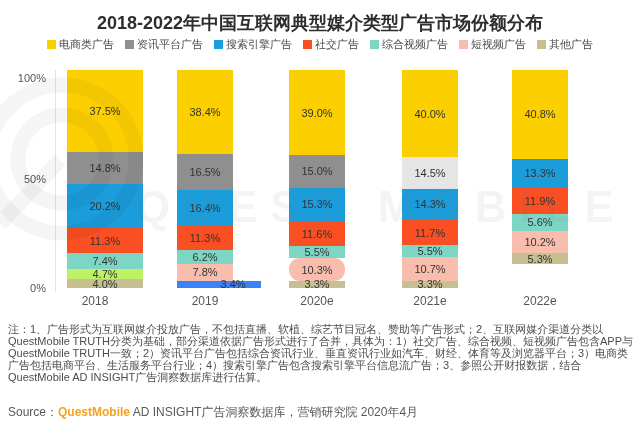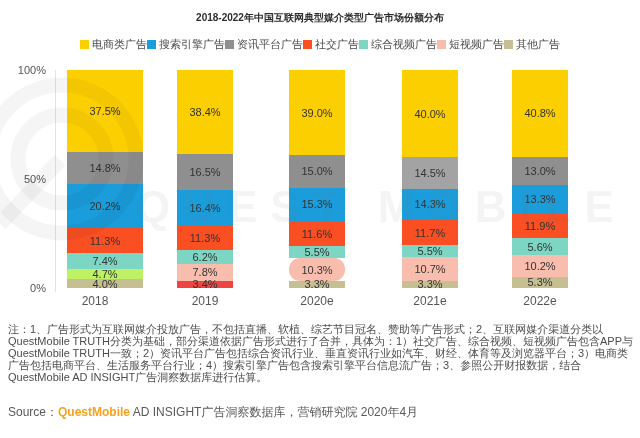--- a/index.html
+++ b/index.html
@@ -3,25 +3,25 @@
 <meta charset="utf-8">
 <style>
   html,body{margin:0;padding:0}
   body{
     width:640px;height:438px;position:relative;overflow:hidden;
     background:#ffffff;
     font-family:"Liberation Sans","DejaVu Sans",sans-serif;
   }
   .title{
     position:absolute;top:11px;left:0;width:640px;text-align:center;
-    font-size:10px;font-weight:700;color:#2d2d2d;
+    font-size:18px;font-weight:700;color:#2d2d2d;
   }
   .legend{
     position:absolute;top:37px;left:0;width:640px;
-    display:flex;justify-content:center;align-items:center;
+    display:flex;justify-content:center;align-items:center;gap:11px;
     font-size:11px;color:#4a4a4a;white-space:nowrap;
   }
   .legend-item{display:flex;align-items:center;gap:3px}
   .swatch{width:9px;height:9px;display:inline-block;flex:0 0 auto}
   .plot{position:absolute;left:0;top:0;width:640px;height:315px}
   .y-axis-line{position:absolute;left:55px;top:70px;width:1px;height:222px;background:#e3e3e3}
   .y-tick{position:absolute;left:0;width:46px;text-align:right;font-size:11px;color:#555;transform:translateY(-50%)}
   .bar{position:absolute;display:flex;flex-direction:column}
   .seg{width:100%;display:flex;align-items:center;justify-content:center;overflow:visible}
   .seg span{font-size:11px;color:#333;line-height:0;white-space:nowrap}
@@ -42,48 +42,48 @@
 <body>
 
 <div class="title">2018-2022年中国互联网典型媒介类型广告市场份额分布</div>
 
 <div class="legend" id="legend">
     <span class="legend-item">
       <span class="swatch" style="background: rgb(252, 207, 0);"></span>
       <span>电商类广告</span>
     </span>
     <span class="legend-item">
+      <span class="swatch" style="background: rgb(143, 143, 143);"></span>
+      <span>资讯平台广告</span>
+    </span>
+    <span class="legend-item">
       <span class="swatch" style="background: rgb(27, 157, 219);"></span>
       <span>搜索引擎广告</span>
     </span>
     <span class="legend-item">
-      <span class="swatch" style="background: rgb(143, 143, 143);"></span>
-      <span>资讯平台广告</span>
-    </span>
-    <span class="legend-item">
       <span class="swatch" style="background: rgb(249, 79, 35);"></span>
       <span>社交广告</span>
     </span>
     <span class="legend-item">
       <span class="swatch" style="background: rgb(124, 214, 195);"></span>
       <span>综合视频广告</span>
     </span>
     <span class="legend-item">
       <span class="swatch" style="background: rgb(249, 189, 173);"></span>
       <span>短视频广告</span>
     </span>
     <span class="legend-item">
       <span class="swatch" style="background: rgb(197, 191, 146);"></span>
       <span>其他广告</span>
     </span>
   </div>
 
 <div class="plot" id="plot">
   <div class="y-axis-line"></div>
-<div class="y-tick" style="top: 70px;">100%</div>
+<div class="y-tick" style="top: 78px;">100%</div>
     <div class="y-tick" style="top: 179px;">50%</div>
     <div class="y-tick" style="top: 288px;">0%</div>
     <div class="bar" style="left: 67px; top: 70px; width: 76px; height: 218px;">
       <div class="seg" style="height: 81.83px; background: rgb(252, 207, 0);">
         <span>37.5%</span>
       </div>
       <div class="seg" style="height: 32.3px; background: rgb(143, 143, 143);">
         <span>14.8%</span>
       </div>
       <div class="seg" style="height: 44.08px; background: rgb(27, 157, 219);">
@@ -115,21 +115,21 @@
       </div>
       <div class="seg" style="height: 24.63px; background: rgb(249, 79, 35);">
         <span>11.3%</span>
       </div>
       <div class="seg" style="height: 13.52px; background: rgb(124, 214, 195);">
         <span>6.2%</span>
       </div>
       <div class="seg" style="height: 17px; background: rgb(249, 189, 173);">
         <span>7.8%</span>
       </div>
-      <div class="seg" style="height: 7.41px; background: #ef4444;">
+      <div class="seg" style="height: 7.41px; background: #3b82f6; padding-left: 28px;">
         <span>3.4%</span>
       </div>
     </div>
     <div class="x-label" style="left: 165px; width: 80px;">2019</div>
     <div class="bar" style="left: 289px; top: 70px; width: 56px; height: 218px;">
       <div class="seg" style="height: 85.02px; background: rgb(252, 207, 0);">
         <span>39.0%</span>
       </div>
       <div class="seg" style="height: 32.7px; background: rgb(143, 143, 143);">
         <span>15.0%</span>
@@ -148,21 +148,21 @@
       </div>
       <div class="seg" style="height: 7.19px; background: rgb(197, 191, 146);">
         <span>3.3%</span>
       </div>
     </div>
     <div class="x-label" style="left: 277px; width: 80px;">2020e</div>
     <div class="bar" style="left: 402px; top: 70px; width: 56px; height: 218px;">
       <div class="seg" style="height: 87.2px; background: rgb(252, 207, 0);">
         <span>40.0%</span>
       </div>
-      <div class="seg" style="height: 31.61px; background: #a3a3a3;">
+      <div class="seg" style="height: 31.61px; background: #e5e5e5;">
         <span>14.5%</span>
       </div>
       <div class="seg" style="height: 31.17px; background: rgb(27, 157, 219);">
         <span>14.3%</span>
       </div>
       <div class="seg" style="height: 25.51px; background: rgb(249, 79, 35);">
         <span>11.7%</span>
       </div>
       <div class="seg" style="height: 11.99px; background: rgb(124, 214, 195);">
         <span>5.5%</span>
@@ -171,23 +171,20 @@
         <span>10.7%</span>
       </div>
       <div class="seg" style="height: 7.19px; background: rgb(197, 191, 146);">
         <span>3.3%</span>
       </div>
     </div>
     <div class="x-label" style="left: 390px; width: 80px;">2021e</div>
     <div class="bar" style="left: 512px; top: 70px; width: 56px; height: 218px;">
       <div class="seg" style="height: 88.86px; background: rgb(252, 207, 0);">
         <span>40.8%</span>
-      </div>
-      <div class="seg" style="height: 28.31px; background: rgb(143, 143, 143);">
-        <span>13.0%</span>
       </div>
       <div class="seg" style="height: 28.97px; background: rgb(27, 157, 219);">
         <span>13.3%</span>
       </div>
       <div class="seg" style="height: 25.92px; background: rgb(249, 79, 35);">
         <span>11.9%</span>
       </div>
       <div class="seg" style="height: 17px; background: rgb(124, 214, 195);">
         <span>5.6%</span>
       </div>

